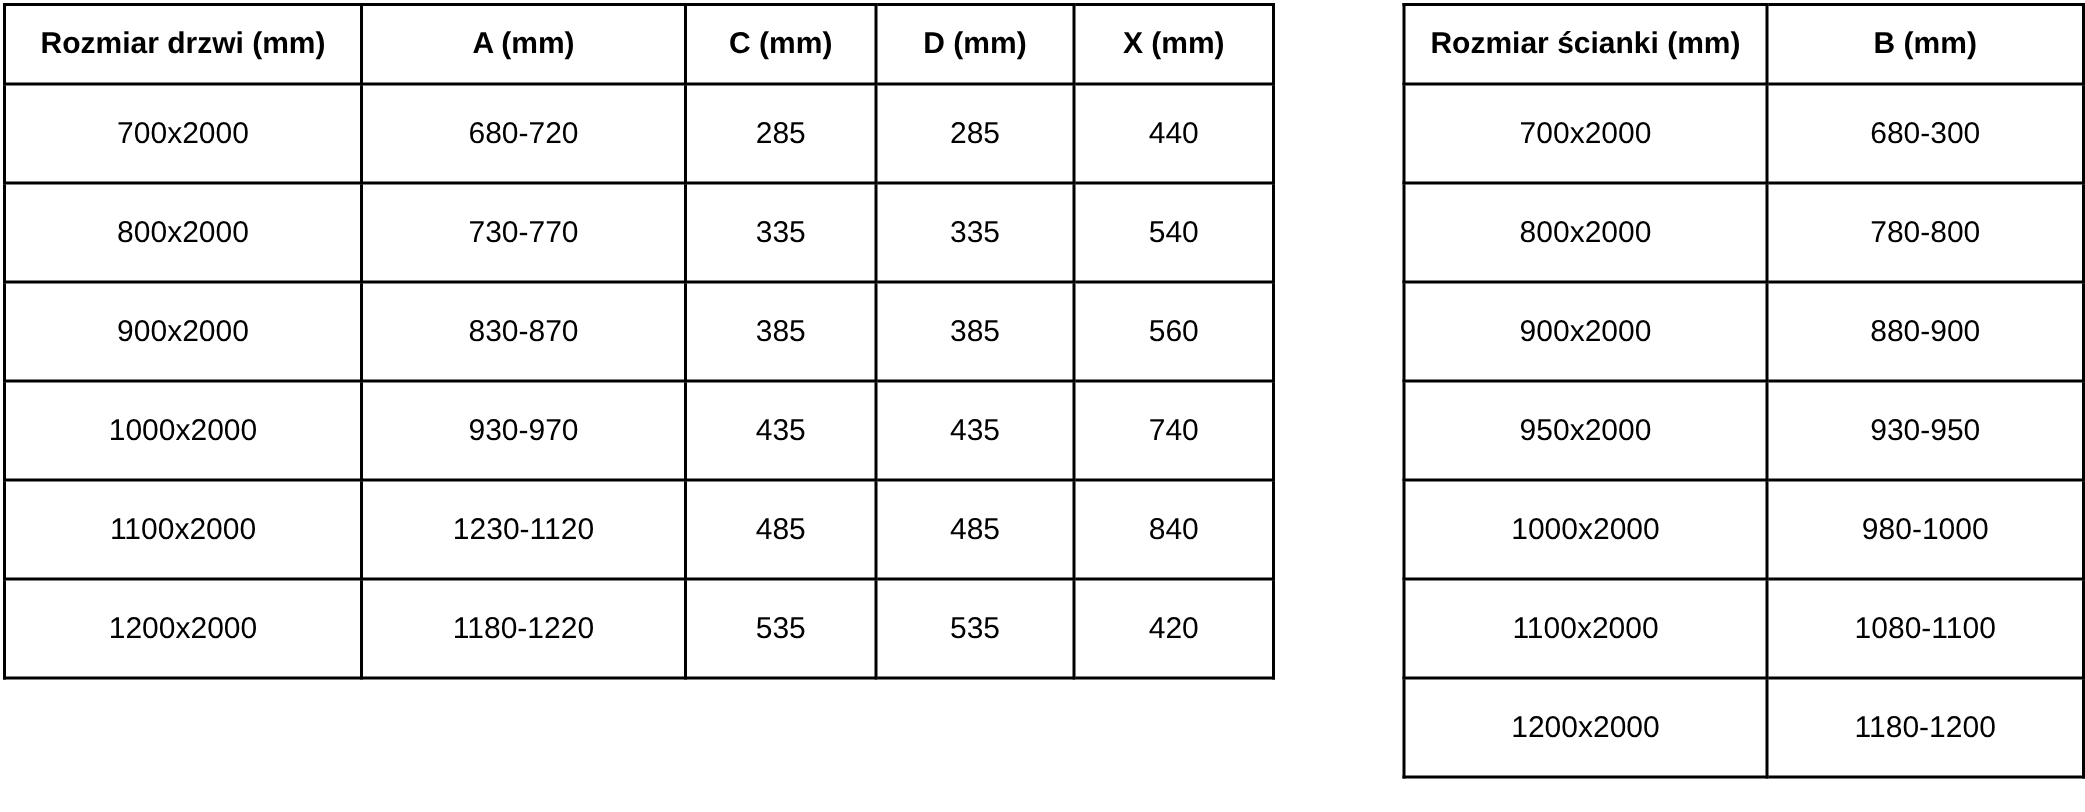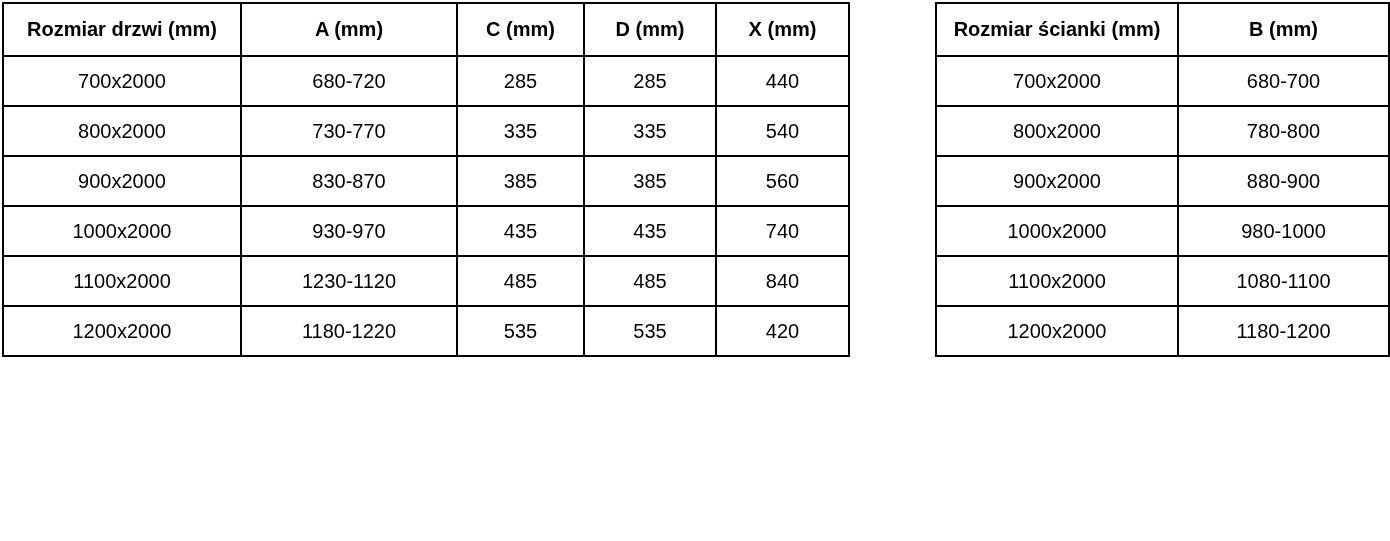--- a/index.html
+++ b/index.html
@@ -27,21 +27,21 @@
     vertical-align: middle;
     color: #000000;
     font-size: 20px;
     padding: 0;
     white-space: nowrap;
     overflow: hidden;
     margin-top: 21px;
   }
   table.spec th { font-weight: bold; }
   table.spec thead tr { height: 53px; }
-  table.spec tbody tr { height: 50px; }
+  table.spec tbody tr { height: 66px; }
 
   #doors-table { left: 2px; top: 2px; }
   #doors-table .dc1 { width: 238px; }
   #doors-table .dc2 { width: 216px; }
   #doors-table .dc3 { width: 127px; }
   #doors-table .dc4 { width: 132px; }
   #doors-table .dc5 { width: 133px; }
 
   #walls-table { left: 935px; top: 2px; }
   #walls-table .wc1 { width: 242px; }
@@ -122,29 +122,33 @@
     </colgroup>
     <thead>
       <tr>
         <th>Rozmiar ścianki (mm)</th>
         <th>B (mm)</th>
       </tr>
     </thead>
     <tbody>
       <tr>
         <td>700x2000</td>
-        <td>680-700</td>
+        <td>680-300</td>
       </tr>
       <tr>
         <td>800x2000</td>
         <td>780-800</td>
       </tr>
       <tr>
         <td>900x2000</td>
         <td>880-900</td>
+      </tr>
+      <tr>
+        <td>950x2000</td>
+        <td>930-950</td>
       </tr>
       <tr>
         <td>1000x2000</td>
         <td>980-1000</td>
       </tr>
       <tr>
         <td>1100x2000</td>
         <td>1080-1100</td>
       </tr>
       <tr>

